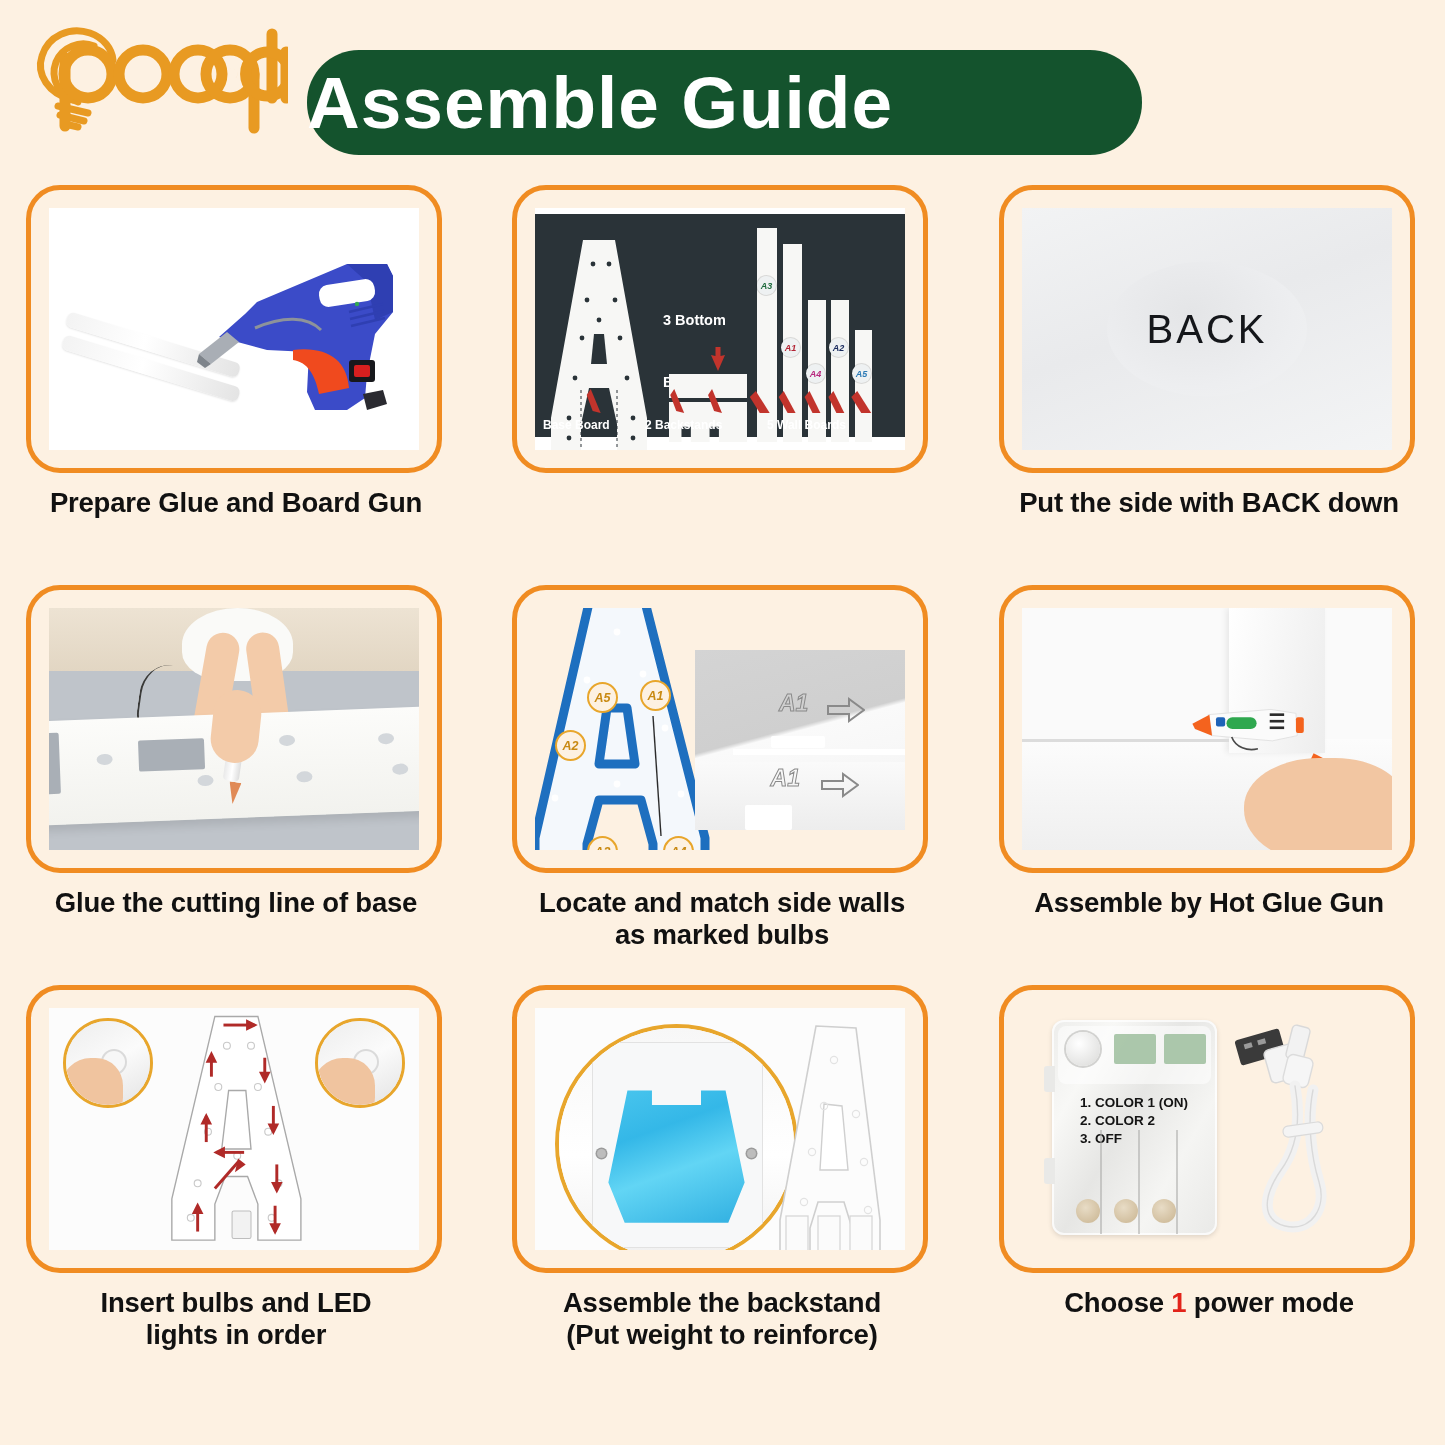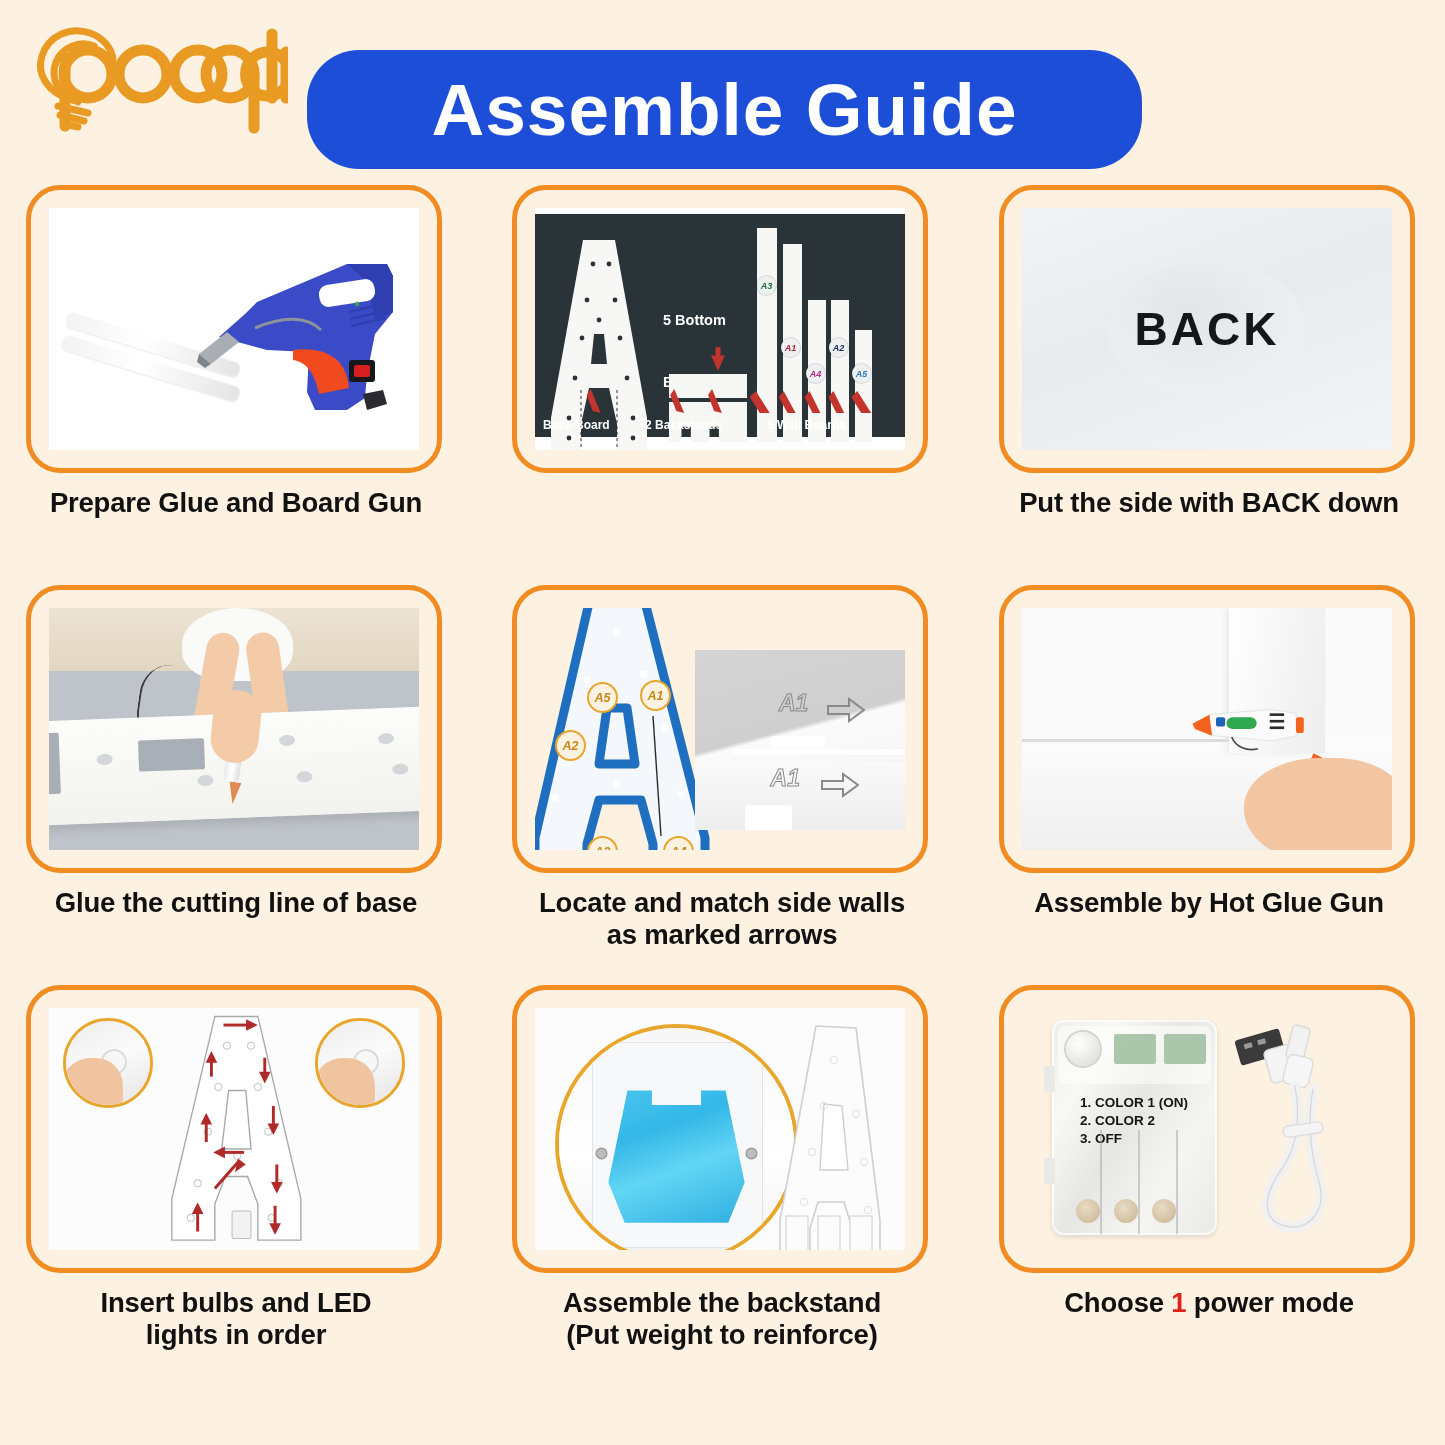--- a/index.html
+++ b/index.html
@@ -15,24 +15,24 @@
   .header{
     position:absolute; left:0; top:0; width:1445px; height:180px;
   }
   .logo{
     position:absolute; left:18px; top:16px; width:270px; height:120px;
   }
   .logo svg{display:block;}
 
   .title-pill{
     position:absolute; left:307px; top:50px;
-    width:835px; height:119px;
-    background:#1d4ed8;
+    width:835px; height:105px;
+    background:#14532d;
     border-radius:52px;
-    display:flex; align-items:center; justify-content:center;
+    display:flex; align-items:center; justify-content:flex-start;
   }
   .title-pill .title-text{
     color:#FFFFFF;
     font-size:73px;
     font-weight:bold;
     letter-spacing:1px;
     line-height:1;
     font-family:"Liberation Sans", sans-serif;
   }
 
@@ -118,23 +118,22 @@
     position:absolute; inset:0;
     background:linear-gradient(160deg,#F2F3F4 0%,#E9EAEC 45%,#F3F4F5 100%);
   }
   .back-emboss{
     position:absolute; left:50%; top:50%; transform:translate(-50%,-50%);
     width:200px; height:135px; border-radius:50%;
     background:radial-gradient(ellipse at 42% 38%, #E4E5E7 0%, #EDEEF0 62%, #F1F2F3 100%);
   }
   .back-text{
     position:absolute; left:50%; top:50%; transform:translate(-50%,-50%);
-    font-size:46px; letter-spacing:3px; color:#14161A;
+    font-size:40px; letter-spacing:3px; color:#14161A;
     font-family:"Liberation Sans", sans-serif;
-    font-weight:bold;
   }
 
   
   .ph4{position:absolute; inset:0; background:#FBFBFA; overflow:hidden;}
   .p4-wall{position:absolute;left:0;top:0;width:100%;height:26%;background:linear-gradient(180deg,#EDE3D3,#E2D6C3);}
   .p4-floor{position:absolute;left:0;top:26%;width:100%;height:74%;background:#BFC4CA;}
   .p4-board{
     position:absolute; left:-6%; top:44%; width:112%; height:43%;
     background:linear-gradient(180deg,#FCFCFA,#F2F2EE);
     transform:rotate(-2.2deg);
@@ -340,21 +339,21 @@
                   <circle cx="86" cy="180" r="2.4"></circle>
                 <circle cx="22" cy="200" r="2.4"></circle>
                   <circle cx="86" cy="200" r="2.4"></circle>
               </g>
               <g stroke="#2A3338" stroke-width="1" stroke-dasharray="3 3">
                 <line x1="34" y1="152" x2="34" y2="214"></line>
                 <line x1="70" y1="152" x2="70" y2="214"></line>
               </g>
             </svg>
 
-            <div class="dd-label" style="left:128px;top:98px;font-size:14.5px;">5 Bottom</div>
+            <div class="dd-label" style="left:128px;top:98px;font-size:14.5px;">3 Bottom</div>
             <div class="dd-label" style="left:128px;top:115px;font-size:14.5px;margin-top:45px;">Backstand</div>
             <svg style="position:absolute;left:176px;top:133px;width:14px;height:24px;" viewBox="0 0 14 24">
               <path d="M7 24 L0 8 L4.5 9 L4.5 0 L9.5 0 L9.5 9 L14 8 Z" fill="#C2342C"></path>
             </svg>
 
             <div class="board" style="left:134px;top:160px;width:78px;height:24px;"></div>
             <div class="board" style="left:134px;top:188px;width:78px;height:40px;clip-path:polygon(0 0,100% 0,100% 100%,64% 100%,64% 62%,52% 62%,52% 100%,28% 100%,28% 62%,16% 62%,16% 100%,0 100%);"></div>
 
             <div class="board" style="left:222px;top:14px;width:20px;height:214px;"></div>
             <div class="board" style="left:248px;top:30px;width:19px;height:198px;"></div>
@@ -476,21 +475,21 @@
               <div class="a1mark" style="left:36%;top:64%;">A1</div>
               <svg style="position:absolute;left:60%;top:68%;width:38px;height:26px;" viewBox="0 0 38 26">
                 <path d="M1 9 L22 9 L22 2 L37 13 L22 24 L22 17 L1 17 Z" fill="none" stroke="#8A8A8A" stroke-width="2"></path>
               </svg>
             </div>
           </div>
         </div>
       </div>
       <div class="caption">
         <span>Locate and match side walls</span><br>
-        <span>as marked arrows</span>
+        <span>as marked bulbs</span>
       </div>
     </div>
 
     <div class="cell cell-2">
       <div class="panel">
         <div class="panel-inner">
           <div class="p6">
             <div class="p6-base"></div>
             <div class="p6-vert"></div>
             <div class="p6-seam"></div>

